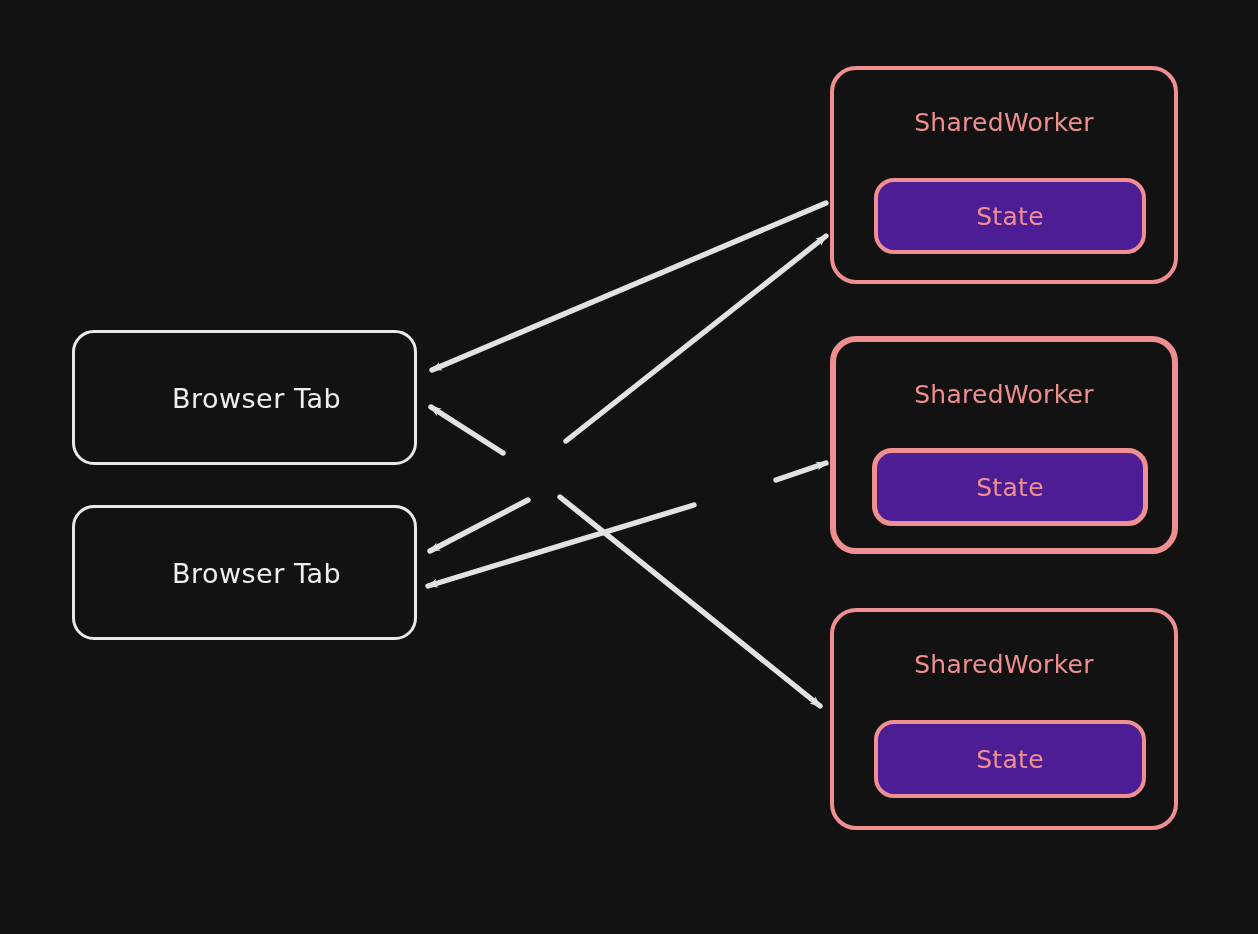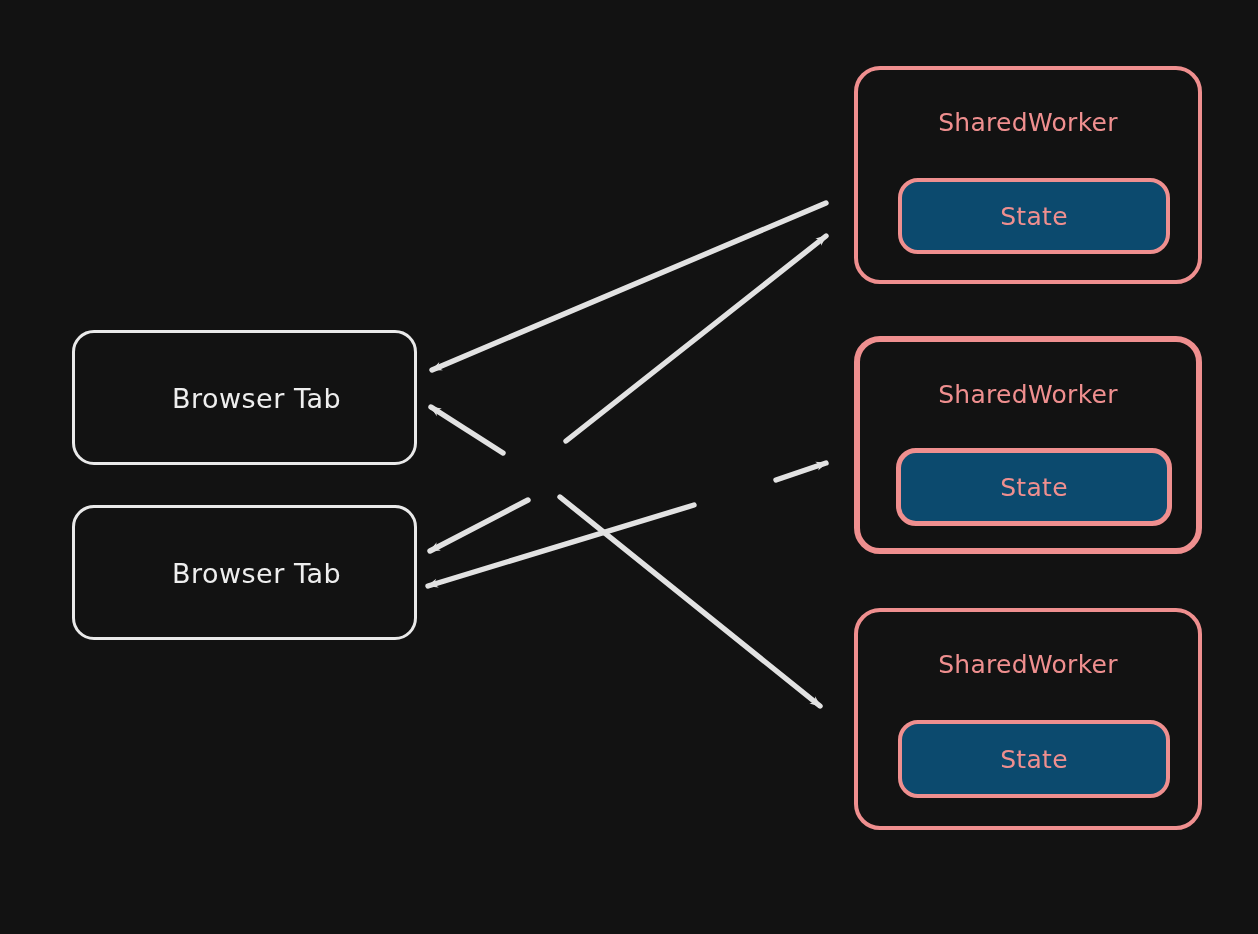--- a/index.html
+++ b/index.html
@@ -28,35 +28,34 @@
     font-size:27px;
     letter-spacing:.5px;
     padding-left:24px;
   }
 
   
   .worker{
     border:4px solid #ef8f8f;
     border-radius:26px;
     background:#121212;
-    margin-left:24px;
   }
   .worker.thick{border-width:6px;}
   .worker-title{
     position:absolute;left:0;right:0;
     text-align:center;
     color:#ef8f8f;
     font-size:25px;
     letter-spacing:.3px;
   }
   .state-box{
     position:absolute;
     border:4px solid #ef8f8f;
     border-radius:20px;
-    background:#0c4a6e;
+    background:#4c1d95;
     box-sizing:border-box;
   }
   .state-box.thick{border-width:5px;}
   .state-label{
     position:absolute;left:0;right:0;top:50%;
     transform:translateY(-50%);
     text-align:center;
     color:#ef8f8f;
     font-size:25px;
     letter-spacing:.3px;

